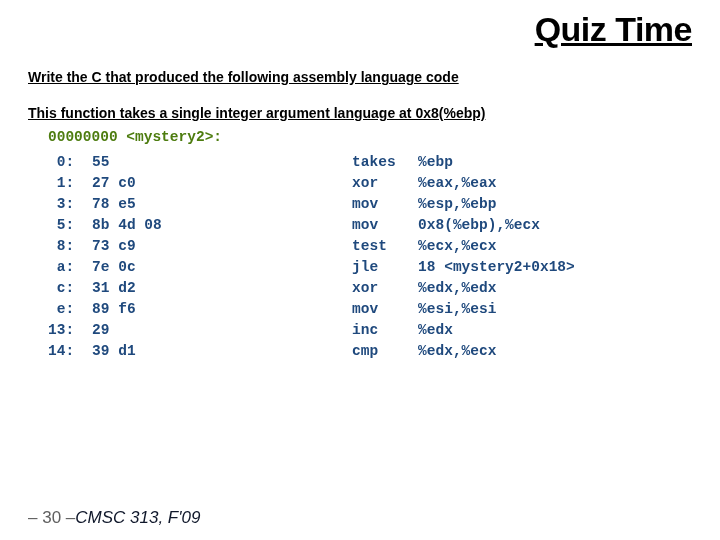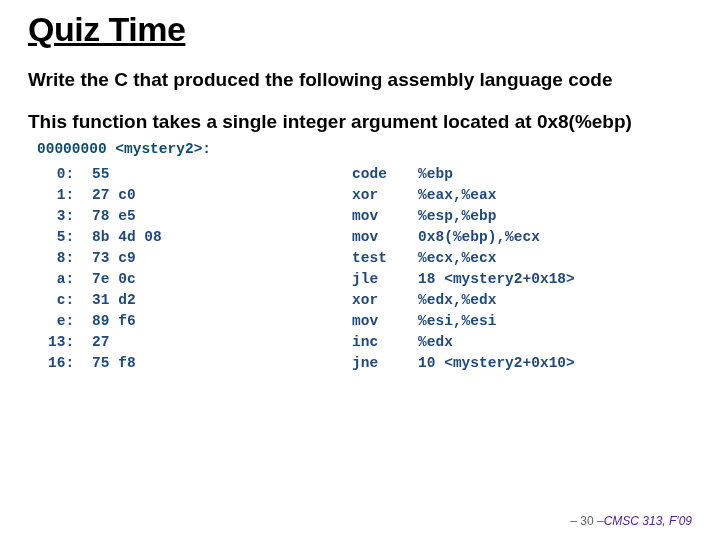--- a/index.html
+++ b/index.html
@@ -10,38 +10,40 @@
     color: #000;
     position: relative;
     padding: 10px 28px 0 28px;
   }
   h1 {
     font-size: 34px;
     font-weight: bold;
     text-decoration: underline;
     margin-bottom: 6px;
     letter-spacing: -0.5px;
+    text-align: right;
   }
   .subtext {
-    font-size: 19px;
+    font-size: 14px;
     font-weight: bold;
     margin-top: 20px;
     margin-bottom: 4px;
+    text-decoration: underline;
   }
   .code-block {
     margin-top: 8px;
     margin-left: 2px;
   }
   .sym {
     font-family: "Courier New", monospace;
     font-weight: bold;
     font-size: 14.5px;
-    color: #0c4a6e;
+    color: #4d7c0f;
     margin-bottom: 6px;
-    margin-left: 7px;
+    margin-left: 18px;
   }
   table.asm {
     font-family: "Courier New", monospace;
     font-weight: bold;
     font-size: 14.5px;
     color: #1f497d;
     border-collapse: collapse;
     margin-left: 18px;
   }
   table.asm td {
@@ -52,44 +54,44 @@
   .col-offset { text-align: right; width: 38px; padding-right: 18px !important; }
   .col-bytes  { width: 260px; margin-left: 32px; }
   .col-mnem   { width: 66px; }
   .col-oper   { }
   .footer {
     position: absolute;
     bottom: 12px;
     left: 28px;
     right: 28px;
     font-family: Arial, sans-serif;
-    font-size: 12px;
+    font-size: 17px;
     color: #606060;
     display: flex;
-    justify-content: flex-end;
+    justify-content: flex-start;
     align-items: baseline;
   }
-  .footer .right { color: #4c1d95; font-style: italic; }
+  .footer .right { color: #0f172a; font-style: italic; }
 </style>
 </head>
 <body>
 
 <h1>Quiz Time</h1>
 
 <p class="subtext">Write the C that produced the following assembly language code</p>
-<p class="subtext">This function takes a single integer argument located at 0x8(%ebp)</p>
+<p class="subtext">This function takes a single integer argument language at 0x8(%ebp)</p>
 
 <div class="code-block">
   <div class="sym">00000000 &lt;mystery2&gt;:</div>
   <table class="asm">
     <tbody id="asm-rows">
         <tr>
           <td class="col-offset">0:</td>
           <td class="col-bytes">55</td>
-          <td class="col-mnem">code</td>
+          <td class="col-mnem">takes</td>
           <td class="col-oper">%ebp</td>
         </tr>
         <tr>
           <td class="col-offset">1:</td>
           <td class="col-bytes">27 c0</td>
           <td class="col-mnem">xor</td>
           <td class="col-oper">%eax,%eax</td>
         </tr>
         <tr>
           <td class="col-offset">3:</td>
@@ -122,29 +124,29 @@
           <td class="col-oper">%edx,%edx</td>
         </tr>
         <tr>
           <td class="col-offset">e:</td>
           <td class="col-bytes">89 f6</td>
           <td class="col-mnem">mov</td>
           <td class="col-oper">%esi,%esi</td>
         </tr>
         <tr>
           <td class="col-offset">13:</td>
-          <td class="col-bytes">27</td>
+          <td class="col-bytes">29</td>
           <td class="col-mnem">inc</td>
           <td class="col-oper">%edx</td>
         </tr>
         <tr>
-          <td class="col-offset">16:</td>
-          <td class="col-bytes">75 f8</td>
-          <td class="col-mnem">jne</td>
-          <td class="col-oper">10 &lt;mystery2+0x10&gt;</td>
+          <td class="col-offset">14:</td>
+          <td class="col-bytes">39 d1</td>
+          <td class="col-mnem">cmp</td>
+          <td class="col-oper">%edx,%ecx</td>
         </tr>
       </tbody>
   </table>
 </div>
 
 <div class="footer">
   <span class="left">– 30 –</span>
   <span class="right">CMSC 313, F'09</span>
 </div>
 

